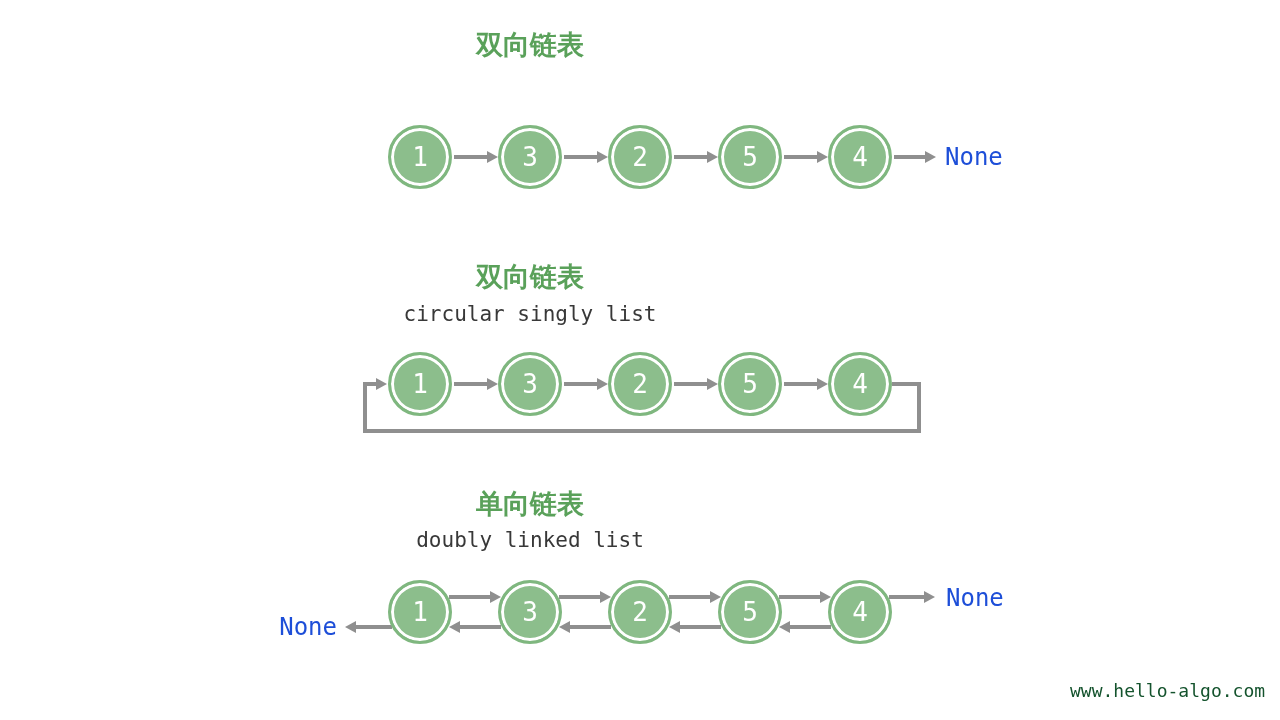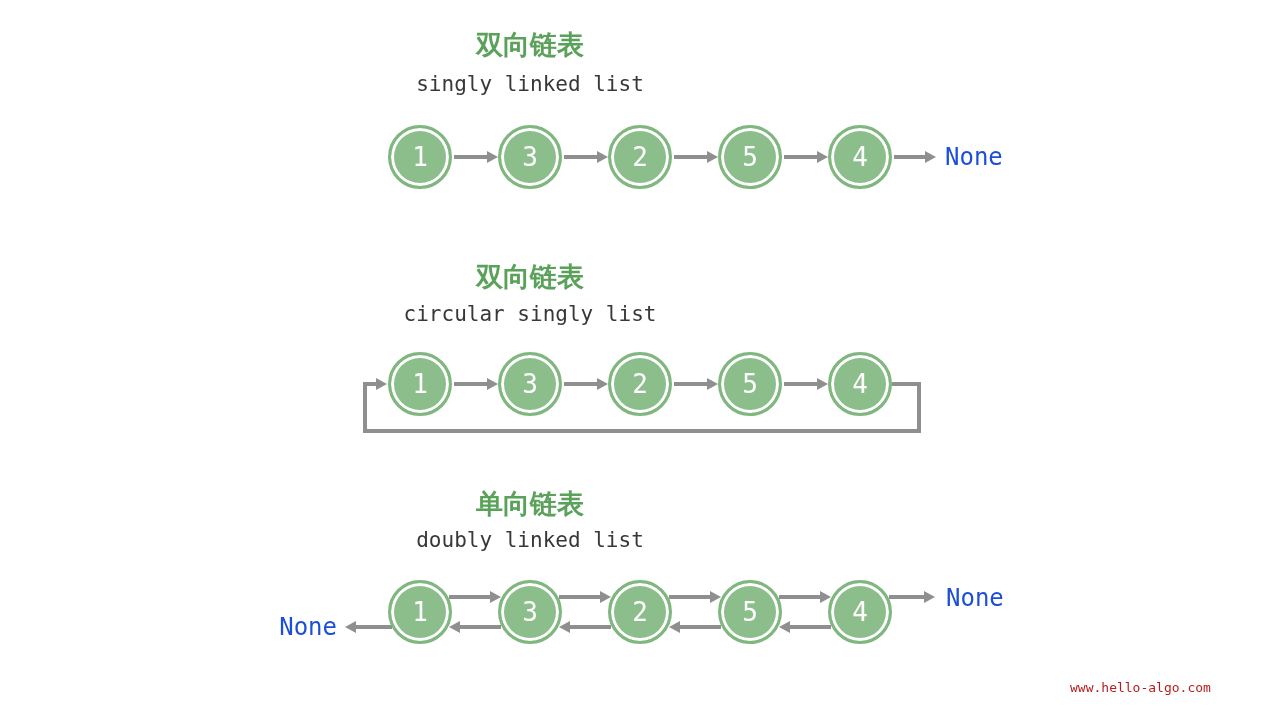--- a/index.html
+++ b/index.html
@@ -81,32 +81,31 @@
   .none-label {
     position: absolute;
     font-size: 24px;
     line-height: 26px;
     color: #1d4ed8;
   }
   .watermark {
     position: absolute;
     left: 1070px;
     top: 680px;
-    font-size: 13px;
-    color: #b91c1c;
+    font-size: 18px;
+    color: #14532d;
   }
 </style>
 </head>
 <body>
 
 <div id="canvas">
 
   <div class="layer">
     <div class="sec-title" style="top:31px">双向链表</div>
-    <div class="sec-sub" style="top:71px">singly linked list</div>
 
     <div class="shaft" style="left:454px;top:155px;width:34px"></div>
     <div class="head-r" style="left:487px;top:151px"></div>
     <div class="shaft" style="left:564px;top:155px;width:34px"></div>
     <div class="head-r" style="left:597px;top:151px"></div>
     <div class="shaft" style="left:674px;top:155px;width:34px"></div>
     <div class="head-r" style="left:707px;top:151px"></div>
     <div class="shaft" style="left:784px;top:155px;width:34px"></div>
     <div class="head-r" style="left:817px;top:151px"></div>
 

